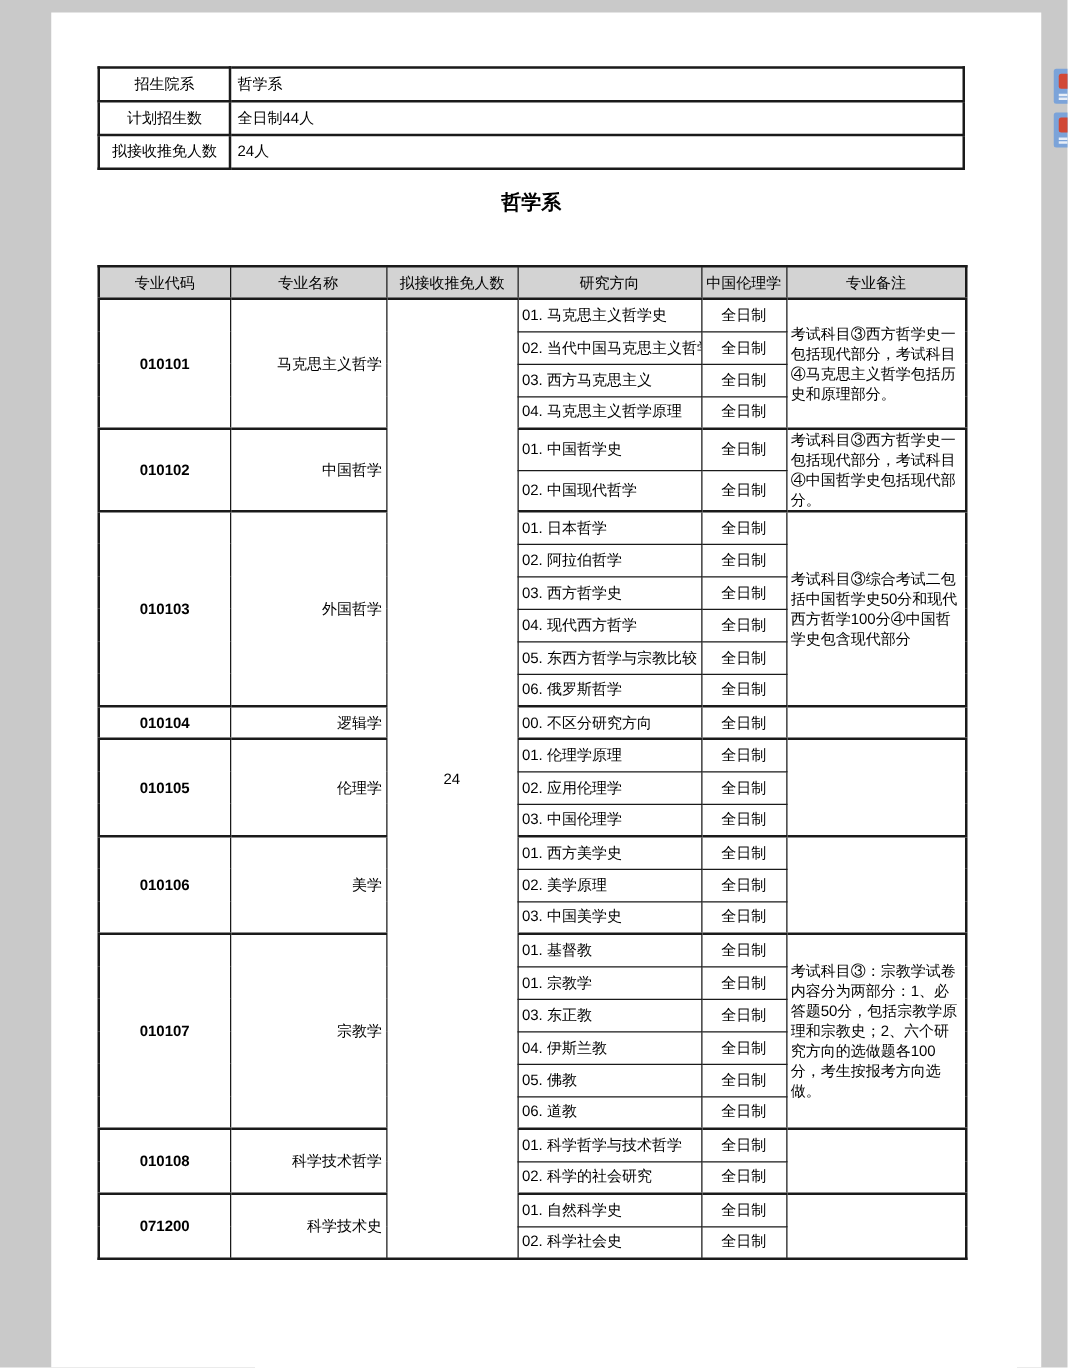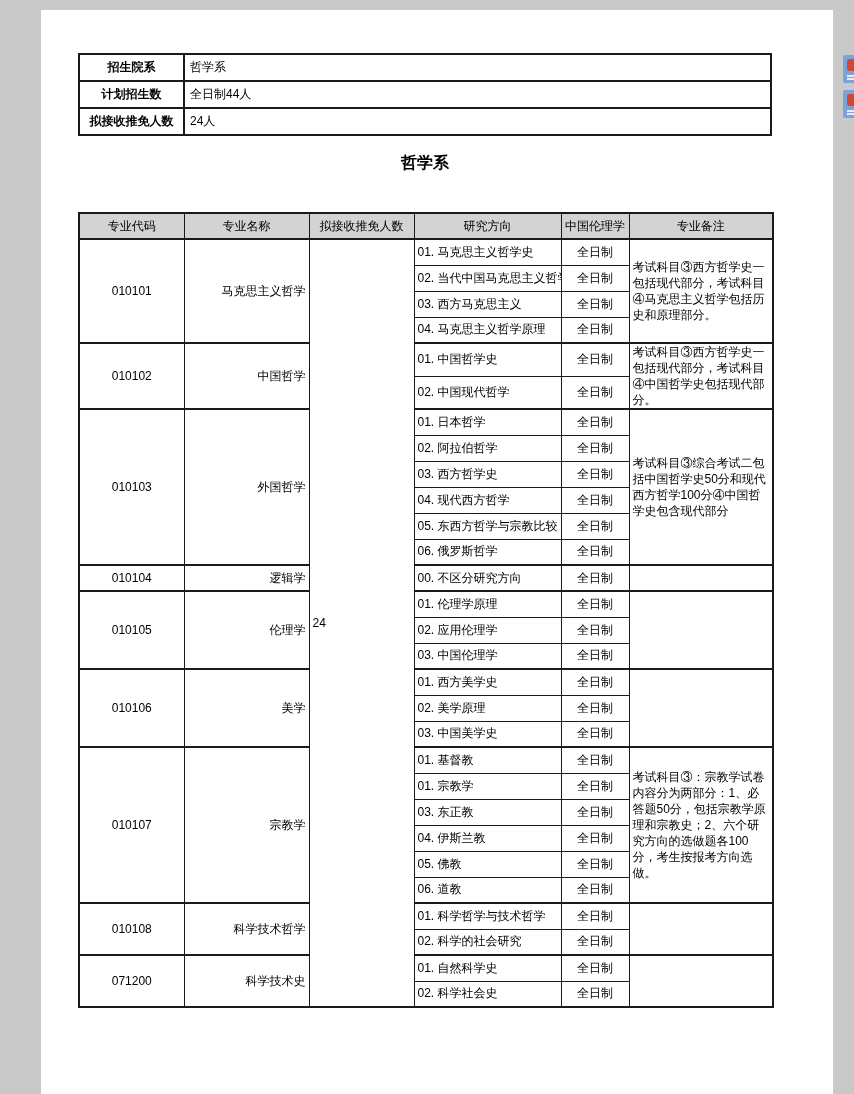--- a/index.html
+++ b/index.html
@@ -8,34 +8,34 @@
   }
   *{box-sizing:border-box;}
   html,body{margin:0;padding:0;}
   body{font-family:"Liberation Sans",sans-serif;color:#000;}
   #screen{position:relative;width:854px;height:1094px;background:var(--canvas-bg);overflow:hidden;}
   .page{position:absolute;left:41px;top:10px;width:792px;height:1084px;background:var(--page-bg);}
 
   
   .info-table{border-collapse:collapse;margin:43px 0 0 37px;width:694px;table-layout:fixed;}
   .info-table th,.info-table td{border:2px solid var(--border);font-size:12px;font-weight:normal;height:27px;padding:0 5px;}
-  .info-table th{width:105px;text-align:center;padding:0 2px;font-weight:bold;}
+  .info-table th{width:105px;text-align:center;padding:0 2px;}
   .info-table td{text-align:left;}
 
   
   .doc-title{width:694px;margin:16px 0 0 37px;text-align:center;font-size:16px;font-weight:bold;height:22px;line-height:22px;}
 
   
   .main-table{border-collapse:collapse;margin:38px 0 0 37px;width:694px;table-layout:fixed;border:2px solid var(--border);}
   .main-table th{background:var(--header-bg);font-weight:normal;font-size:12px;height:26px;border:1px solid var(--border);padding:0 2px;}
   .main-table td{border:1px solid var(--border);font-size:12px;height:26px;padding:0 3px;overflow:hidden;}
   .main-table tr.group-start td{border-top:2px solid var(--border);}
-  .col-code{text-align:center;}
+  .col-code{text-align:center;font-weight:bold;}
   .col-name{text-align:right;padding:0 4px;}
-  .col-quota{}
+  .col-quota{text-align:center;}
   .col-dir{text-align:left;padding:0 2px 0 3px;white-space:nowrap;}
   .col-mode{text-align:center;}
   .col-note{text-align:left;line-height:16px;padding:1px 2px;vertical-align:middle;}
 
   
   .side-icons{position:absolute;left:843px;top:55px;width:30px;}
   .side-icon{position:relative;width:26px;height:28px;background:var(--icon-blue);border-radius:2px;margin-bottom:7px;cursor:pointer;}
   .side-icon .badge{position:absolute;left:4px;top:4px;width:12px;height:12px;background:var(--icon-red);border-radius:2px;}
   .side-icon .lines{position:absolute;left:4px;top:20px;width:15px;height:2px;background:#e8eef7;box-shadow:0 3px 0 #e8eef7;}
 </style>

